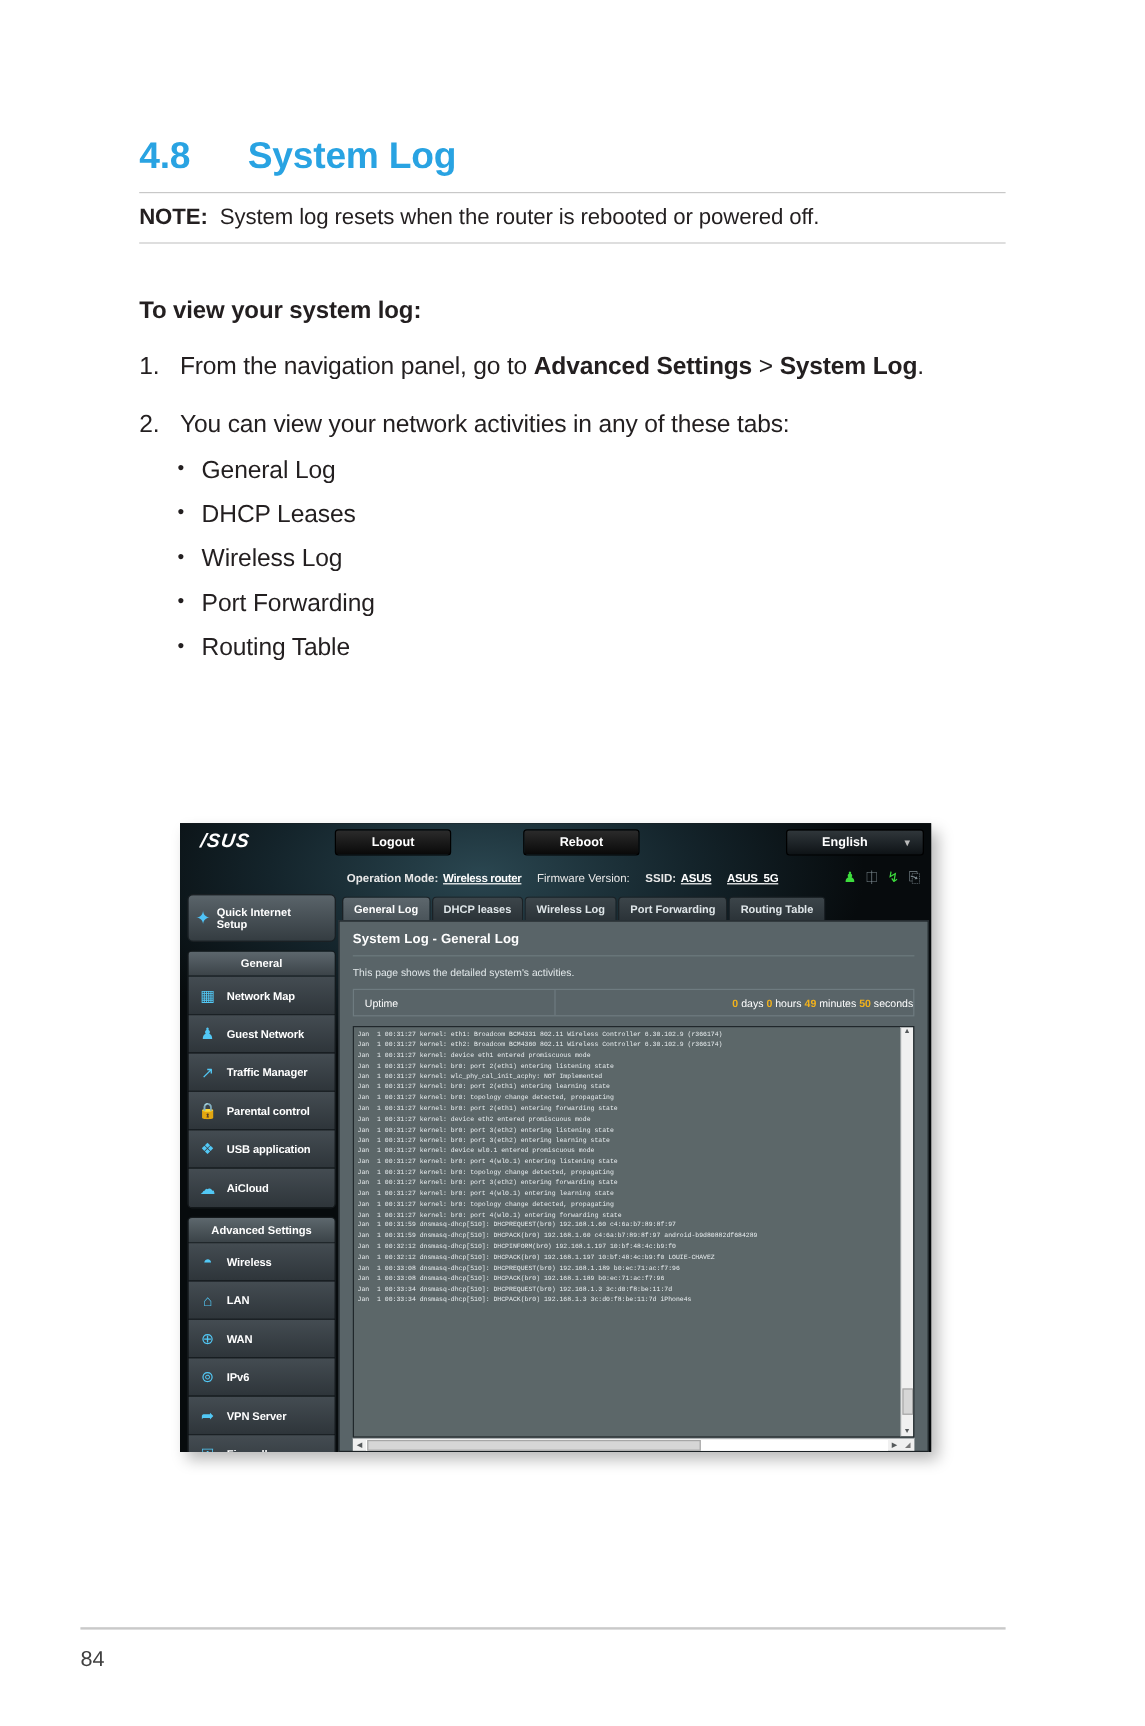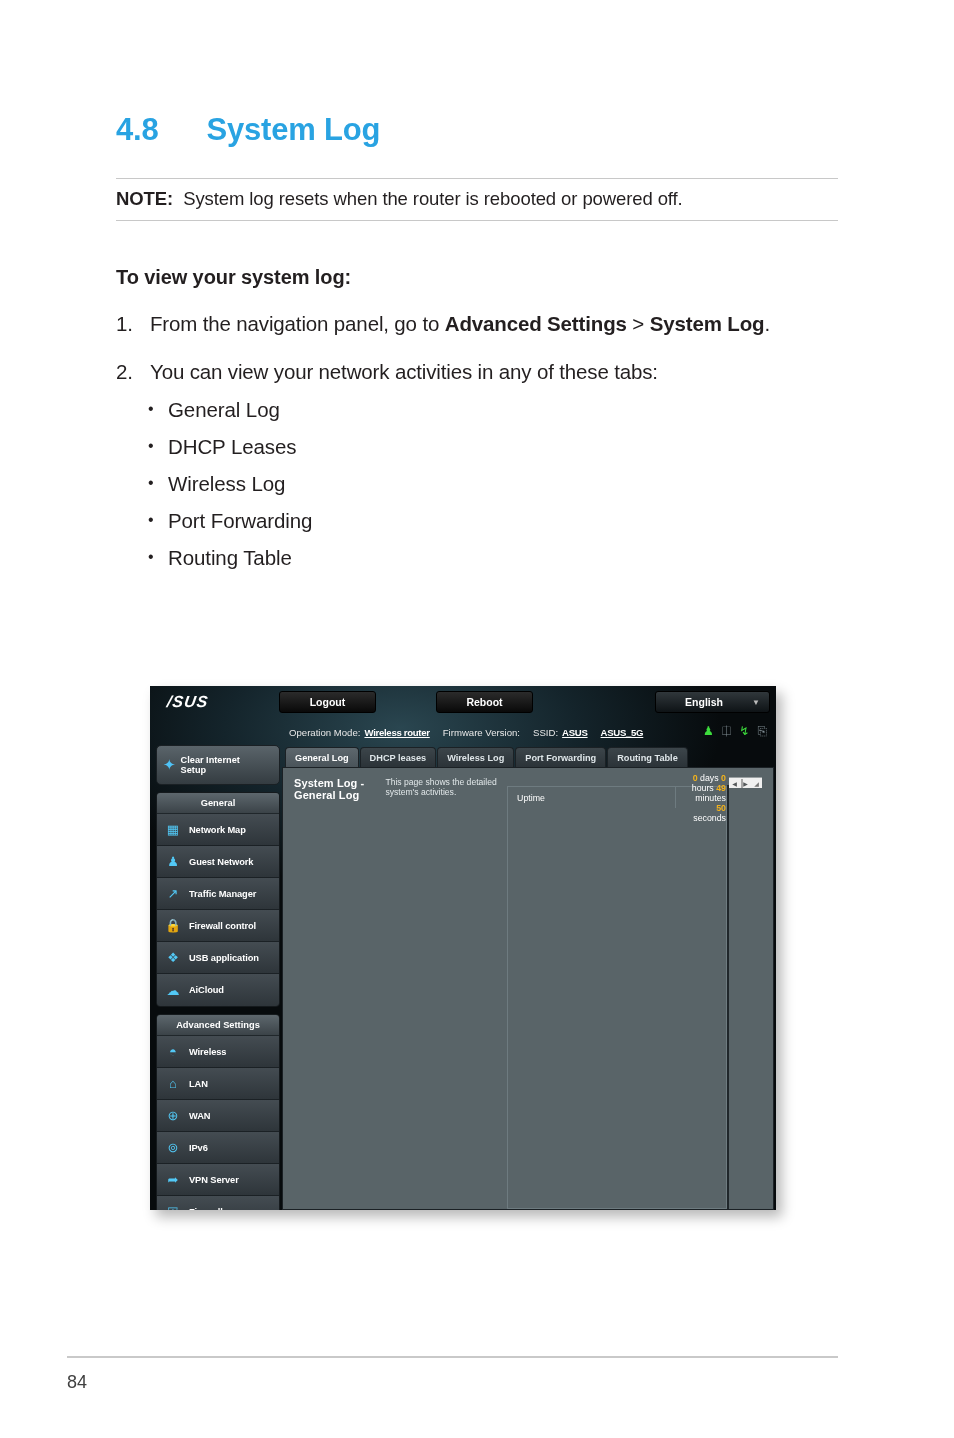--- a/index.html
+++ b/index.html
@@ -15,21 +15,21 @@
 
   
   .doc { position:absolute; left:116px; top:0; width:722px; }
 
   .sec-head { margin-top:112px; display:flex; align-items:baseline; }
   .sec-num { color:#29a3e2; font-size:31px; font-weight:bold; letter-spacing:-0.2px; }
   .sec-title { color:#29a3e2; font-size:31px; font-weight:bold; margin-left:48px; letter-spacing:-0.2px; }
 
   .intro { font-size:21px; margin-top:37px; line-height:1.25; letter-spacing:-0.1px; }
 
-  .note-wrap { margin-top:30px; }
+  .note-wrap { margin-top:12px; }
   .hr { height:1px; background:#c8c8c8; width:722px; }
   .note { font-size:18.5px; padding:9px 0 10px 0; letter-spacing:-0.1px; }
   .note b { font-weight:bold; }
 
   .howto { font-size:20px; font-weight:bold; margin-top:45px; letter-spacing:-0.1px; }
 
   ol.steps { list-style:none; margin:0; padding:0; }
   ol.steps > li { display:flex; margin-top:22px; font-size:20.5px; line-height:1.28; letter-spacing:-0.15px; }
   ol.steps > li .num { width:34px; flex:0 0 34px; }
   ol.steps > li .body { flex:1; }
@@ -83,21 +83,21 @@
   }
   .lang .lbl { flex:1; text-align:center; }
   .lang .caret { color:#bbb; font-size:8px; }
 
   
   .inforow {
     height:26px; flex:0 0 26px; position:relative;
     color:#e8e8e8; font-size:9.6px;
     display:flex; align-items:center; padding-left:139px;
   }
-  .inforow .k { margin-right:4px; }
+  .inforow .k { margin-right:4px;font-weight:bold; }
   .inforow .v { color:#fff; font-weight:bold; text-decoration:underline;
                 font-family:Liberation Sans, sans-serif; margin-right:13px; letter-spacing:-0.3px;}
   .inforow .sep { margin-right:13px; }
   .status-icons { position:absolute; right:9px; top:6px; display:flex; gap:8px; align-items:center; }
   .status-icons span { font-size:12px; line-height:1; }
   .ic-green { color:#3ddc3d; }
   .ic-grey { color:#7d8a90; }
 
   
   .split { flex:1; display:flex; min-height:0; }
@@ -137,21 +137,21 @@
     height:20px; padding:0 9px;
     background:linear-gradient(#3c454a,#2b3338);
     border:1px solid #1b2125; border-bottom:none;
     border-radius:4px 4px 0 0;
     color:#dfe6e9; font-size:9.2px; font-weight:bold;
     display:flex; align-items:center;
   }
   .tab.active { background:linear-gradient(#5d676d,#4a545a); color:#ffffff; }
 
   .panel { flex:1; background:#596468; border:1px solid #1b2125; padding:9px 11px 0 11px; min-height:0;
-           display:flex; flex-direction:row; }
+           display:flex; flex-direction:column; }
   .panel-title { color:#ffffff; font-size:11px; font-weight:bold; letter-spacing:0.1px; }
   .panel-rule { height:1px; background:#6d7a7e; margin:7px 0 8px 0; }
   .panel-sub { color:#e2e8ea; font-size:8.6px; }
 
   .kv { margin-top:9px; border:1px solid #6e7b80; }
   .kv-row { display:flex; height:21px; align-items:center; border-bottom:1px solid #6e7b80; }
   .kv-row:last-child { border-bottom:none; }
   .kv-k { width:168px; flex:0 0 168px; color:#ffffff; font-size:8.8px; padding-left:9px; border-right:1px solid #6e7b80; height:100%; display:flex; align-items:center;}
   .kv-v { flex:1; padding-left:12px; font-size:8.8px; color:#ffffff; font-weight:bold; font-family:"Liberation Mono", monospace; }
   .kv-v.uptime { font-weight:normal; font-family:"Liberation Sans",sans-serif;text-align:right; }
@@ -275,42 +275,42 @@
       <span class="ic-grey">⎘</span>
     </span>
   </div>
 
   <div class="split">
 
     <div class="side">
       <div class="qis">
         <span class="wand">✦</span>
         <span class="qt">
-          <span>Clear Internet</span><br>
+          <span>Quick Internet</span><br>
           <span>Setup</span>
         </span>
       </div>
 
       <div class="group">
         <div class="group-title">General</div>
         <div class="nav-item">
           <span class="nav-ic">▦</span>
           <span class="nav-lb">Network Map</span>
         </div>
         <div class="nav-item">
           <span class="nav-ic">♟</span>
           <span class="nav-lb">Guest Network</span>
         </div>
         <div class="nav-item">
           <span class="nav-ic">↗</span>
           <span class="nav-lb">Traffic Manager</span>
         </div>
         <div class="nav-item">
           <span class="nav-ic">🔒</span>
-          <span class="nav-lb">Firewall control</span>
+          <span class="nav-lb">Parental control</span>
         </div>
         <div class="nav-item">
           <span class="nav-ic">❖</span>
           <span class="nav-lb">USB application</span>
         </div>
         <div class="nav-item">
           <span class="nav-ic">☁</span>
           <span class="nav-lb">AiCloud</span>
         </div>
       </div>

